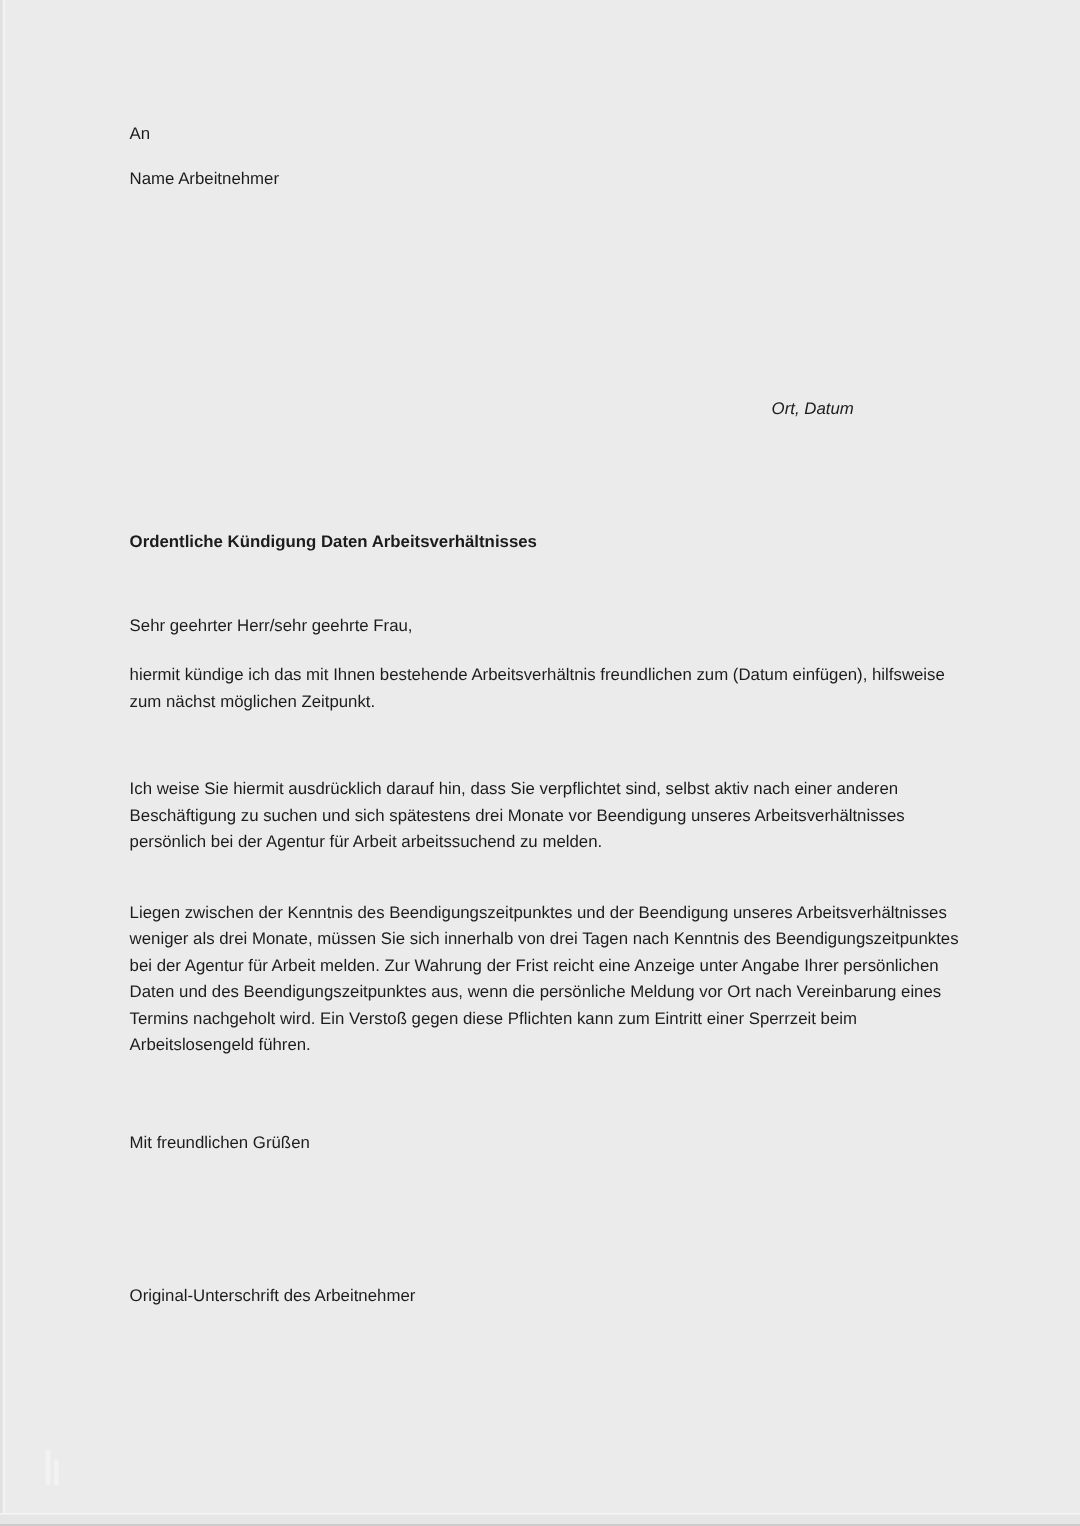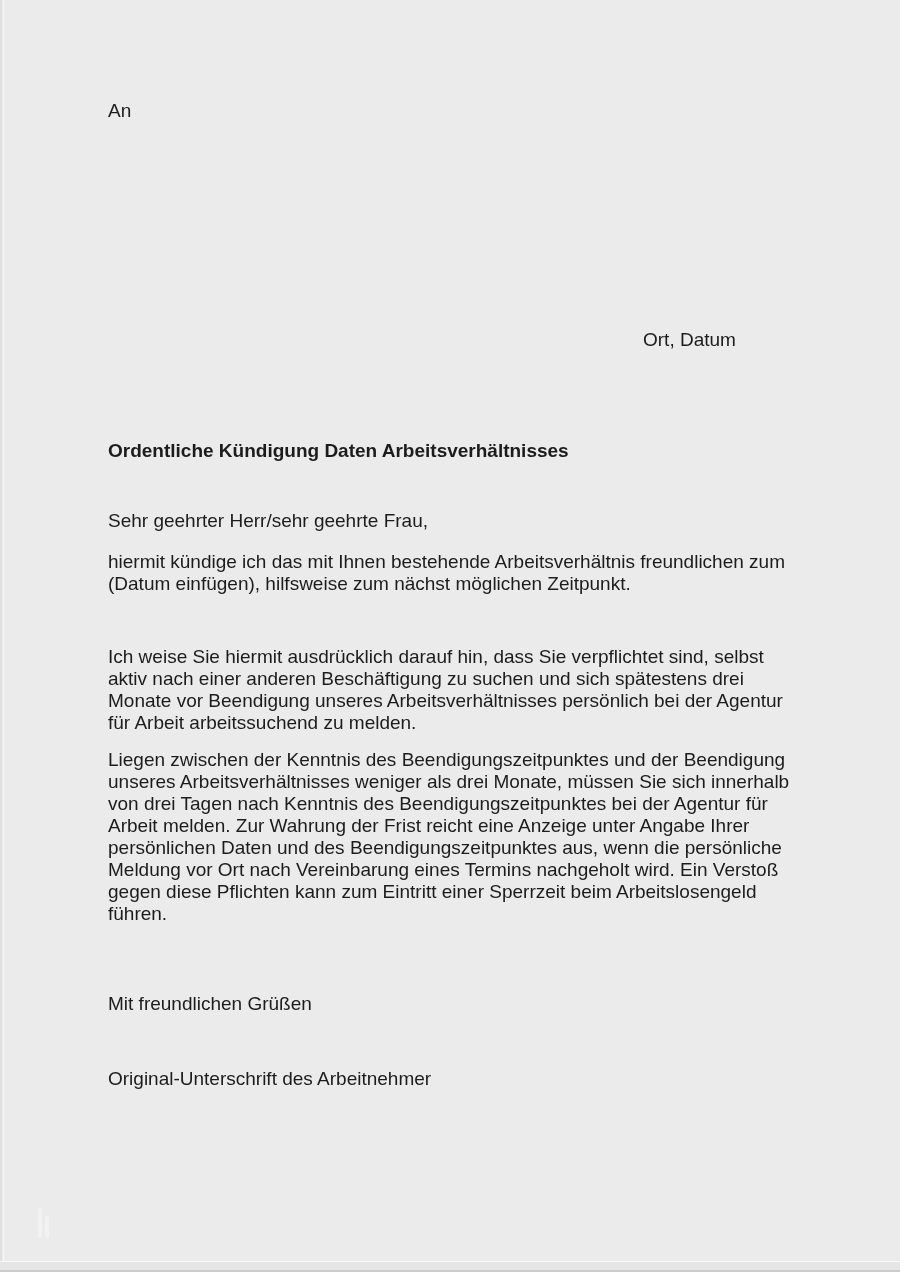--- a/index.html
+++ b/index.html
@@ -6,40 +6,41 @@
     margin: 0;
     padding: 0;
     background: #ffffff;
   }
   .page {
     position: relative;
     width: 900px;
     height: 1272px;
     background: #ebebeb;
     font-family: "Liberation Sans", "DejaVu Sans", sans-serif;
-    font-size: 19px;
+    font-size: 14px;
     line-height: 22px;
     color: #1c1c1c;
     overflow: hidden;
     box-sizing: border-box;
   }
   .block {
     position: absolute;
     left: 108px;
     width: 692px;
   }
   .recipient-line {
     display: block;
     margin: 0 0 15px 0;
   }
   .date-block {
     position: absolute;
     left: 643px;
     top: 312px;
     width: 220px;
+    font-style: italic;
   }
   .subject {
     font-weight: bold;
   }
   .para {
     margin: 0;
   }
   
   .edge-left-dark {
     position: absolute; left: 0; top: 0; bottom: 0; width: 2px;
@@ -78,33 +79,34 @@
 <div class="page">
 
   <div class="edge-left-dark"></div>
   <div class="edge-left-light"></div>
   <div class="edge-bottom-light"></div>
   <div class="edge-bottom-band"></div>
   <div class="edge-bottom-dark"></div>
 
   <div class="block" style="top: 100px;">
     <span class="recipient-line">An</span>
+    <span class="recipient-line">Name Arbeitnehmer</span>
   </div>
 
   <div class="date-block" style="top: 329px;">Ort, Datum</div>
 
   <div class="block subject" style="top: 440px;">Ordentliche Kündigung Daten Arbeitsverhältnisses</div>
 
   <div class="block" style="top: 510px;">Sehr geehrter Herr/sehr geehrte Frau,</div>
 
   <div class="block para" style="top: 551px;">hiermit kündige ich das mit Ihnen bestehende Arbeitsverhältnis freundlichen zum (Datum einfügen), hilfsweise zum nächst möglichen Zeitpunkt.</div>
   <div class="block para" style="top: 646px;">Ich weise Sie hiermit ausdrücklich darauf hin, dass Sie verpflichtet sind, selbst aktiv nach einer anderen Beschäftigung zu suchen und sich spätestens drei Monate vor Beendigung unseres Arbeitsverhältnisses persönlich bei der Agentur für Arbeit arbeitssuchend zu melden.</div>
   <div class="block para" style="top: 749px;">Liegen zwischen der Kenntnis des Beendigungszeitpunktes und der Beendigung unseres Arbeitsverhältnisses weniger als drei Monate, müssen Sie sich innerhalb von drei Tagen nach Kenntnis des Beendigungszeitpunktes bei der Agentur für Arbeit melden. Zur Wahrung der Frist reicht eine Anzeige unter Angabe Ihrer persönlichen Daten und des Beendigungszeitpunktes aus, wenn die persönliche Meldung vor Ort nach Vereinbarung eines Termins nachgeholt wird. Ein Verstoß gegen diese Pflichten kann zum Eintritt einer Sperrzeit beim Arbeitslosengeld führen.</div>
 
-  <div class="block" style="top: 993px;">Mit freundlichen Grüßen</div>
+  <div class="block" style="top: 941px;">Mit freundlichen Grüßen</div>
 
   <div class="block" style="top: 1068px;">Original-Unterschrift des Arbeitnehmer</div>
 
   <div class="faint-artifact">
     <span></span>
     <span></span>
   </div>
 
 </div>
 

